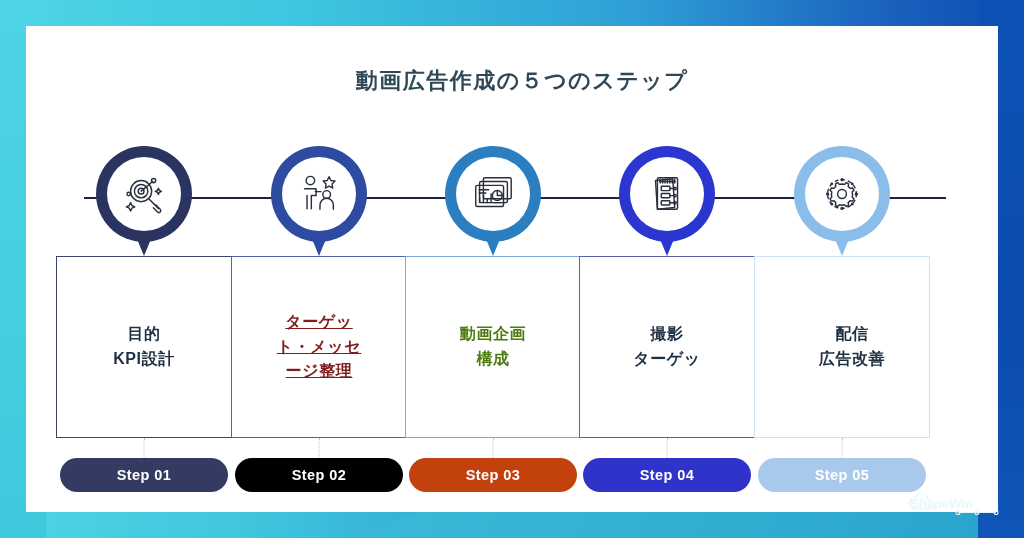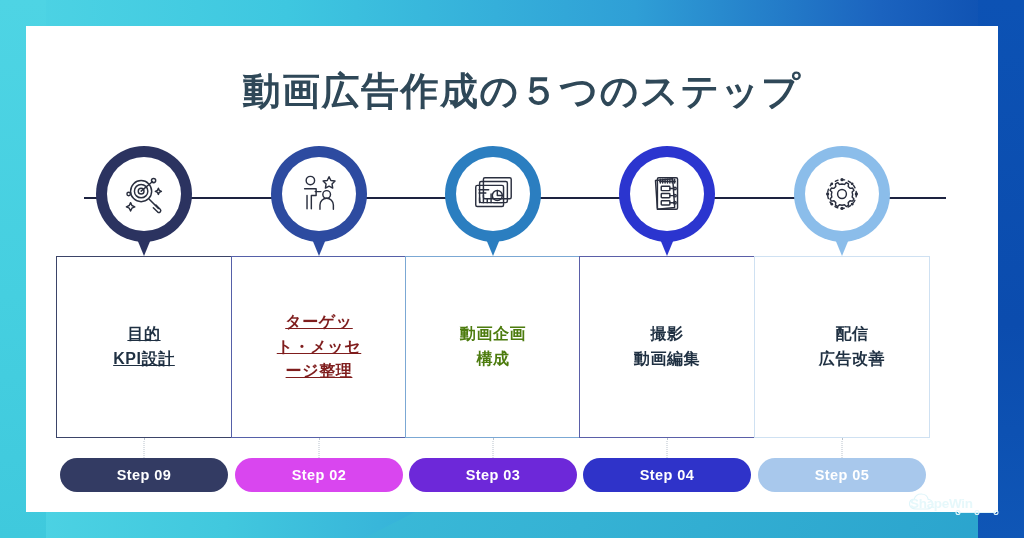--- a/index.html
+++ b/index.html
@@ -45,21 +45,21 @@
     width:972px; height:486px;
     background:#ffffff;
     z-index:2;
   }
 
   
   .title {
     position:absolute;
     left:0; top:40px; width:992px;
     text-align:center;
-    font-size:38px;
+    font-size:22px;
     font-weight:700;
     letter-spacing:1.5px;
     color:#2f4858;
     white-space:nowrap;
   }
 
   
   .rail {
     position:absolute;
     left:58px; top:171px;
@@ -204,26 +204,26 @@
         <path d="M29.2 29.2 L39 39"></path>
         <path d="M36.5 35.5 l4.6 4.6 a2 2 0 0 1 -2.8 2.8 l-4.6 -4.6"></path>
         <path d="M10 33 l1.4 3 3 1.4 -3 1.4 -1.4 3 -1.4 -3 -3 -1.4 3 -1.4z"></path>
         <path d="M39 18 l1 2.2 2.2 1 -2.2 1 -1 2.2 -1 -2.2 -2.2 -1 2.2 -1z"></path>
         <circle cx="8" cy="24" r="1.8"></circle>
       </g>
     </svg>
           </div>
     </div>
     <div class="box" style="border-color: rgb(59, 68, 104);">
-      <div class="box-label" style="color: rgb(31, 48, 66); text-decoration: underline;">目的
+      <div class="box-label" style="color: rgb(31, 48, 66);">目的
 KPI設計</div>
     </div>
     <div class="dots"></div>
     <div class="pill" style="background: rgb(51, 59, 99);">
-      <span style="color: rgb(255, 255, 255);">Step 09</span>
+      <span style="color: rgb(255, 255, 255);">Step 01</span>
     </div>
   </div>
 
   <div class="step s1">
     <div class="pin" style="color: rgb(45, 75, 160);">
       <div class="pin-tail"></div>
       <div class="pin-ring" style="background: rgb(45, 75, 160);"></div>
       <div class="pin-inner">
     <svg viewBox="0 0 48 48">
       <g stroke="#2a2f3f" stroke-width="1.5" fill="none" stroke-linecap="round" stroke-linejoin="round">
@@ -236,21 +236,21 @@
       </g>
     </svg>
           </div>
     </div>
     <div class="box" style="border-color: rgb(85, 96, 168);">
       <div class="box-label" style="color: #7f1d1d; text-decoration: underline;">ターゲッ
 ト・メッセ
 ージ整理</div>
     </div>
     <div class="dots"></div>
-    <div class="pill" style="background: #d946ef;">
+    <div class="pill" style="background: #000000;">
       <span style="color: rgb(255, 255, 255);">Step 02</span>
     </div>
   </div>
 
   <div class="step s2">
     <div class="pin" style="color: rgb(43, 126, 192);">
       <div class="pin-tail"></div>
       <div class="pin-ring" style="background: rgb(43, 126, 192);"></div>
       <div class="pin-inner">
     <svg viewBox="0 0 48 48">
@@ -265,21 +265,21 @@
         <path d="M25 33 h8"></path>
       </g>
     </svg>
           </div>
     </div>
     <div class="box" style="border-color: rgb(123, 168, 212);">
       <div class="box-label" style="color: #4d7c0f;">動画企画
 構成</div>
     </div>
     <div class="dots"></div>
-    <div class="pill" style="background: #6d28d9;">
+    <div class="pill" style="background: #c2410c;">
       <span style="color: rgb(255, 255, 255);">Step 03</span>
     </div>
   </div>
 
   <div class="step s3">
     <div class="pin" style="color: rgb(43, 53, 207);">
       <div class="pin-tail"></div>
       <div class="pin-ring" style="background: rgb(43, 53, 207);"></div>
       <div class="pin-inner">
     <svg viewBox="0 0 48 48">
@@ -294,21 +294,21 @@
         <path d="M27 18.2 h4 M27 25.7 h4 M27 33.2 h4"></path>
         <circle cx="32.3" cy="18.2" r="1.3"></circle>
         <circle cx="32.3" cy="25.7" r="1.3"></circle>
         <circle cx="32.3" cy="33.2" r="1.3"></circle>
       </g>
     </svg>
           </div>
     </div>
     <div class="box" style="border-color: rgb(90, 95, 168);">
       <div class="box-label" style="color: rgb(31, 48, 66);">撮影
-動画編集</div>
+ターゲッ</div>
     </div>
     <div class="dots"></div>
     <div class="pill" style="background: rgb(47, 51, 201);">
       <span style="color: #ffffff;">Step 04</span>
     </div>
   </div>
 
   <div class="step s4">
     <div class="pin" style="color: rgb(139, 189, 234);">
       <div class="pin-tail"></div>

